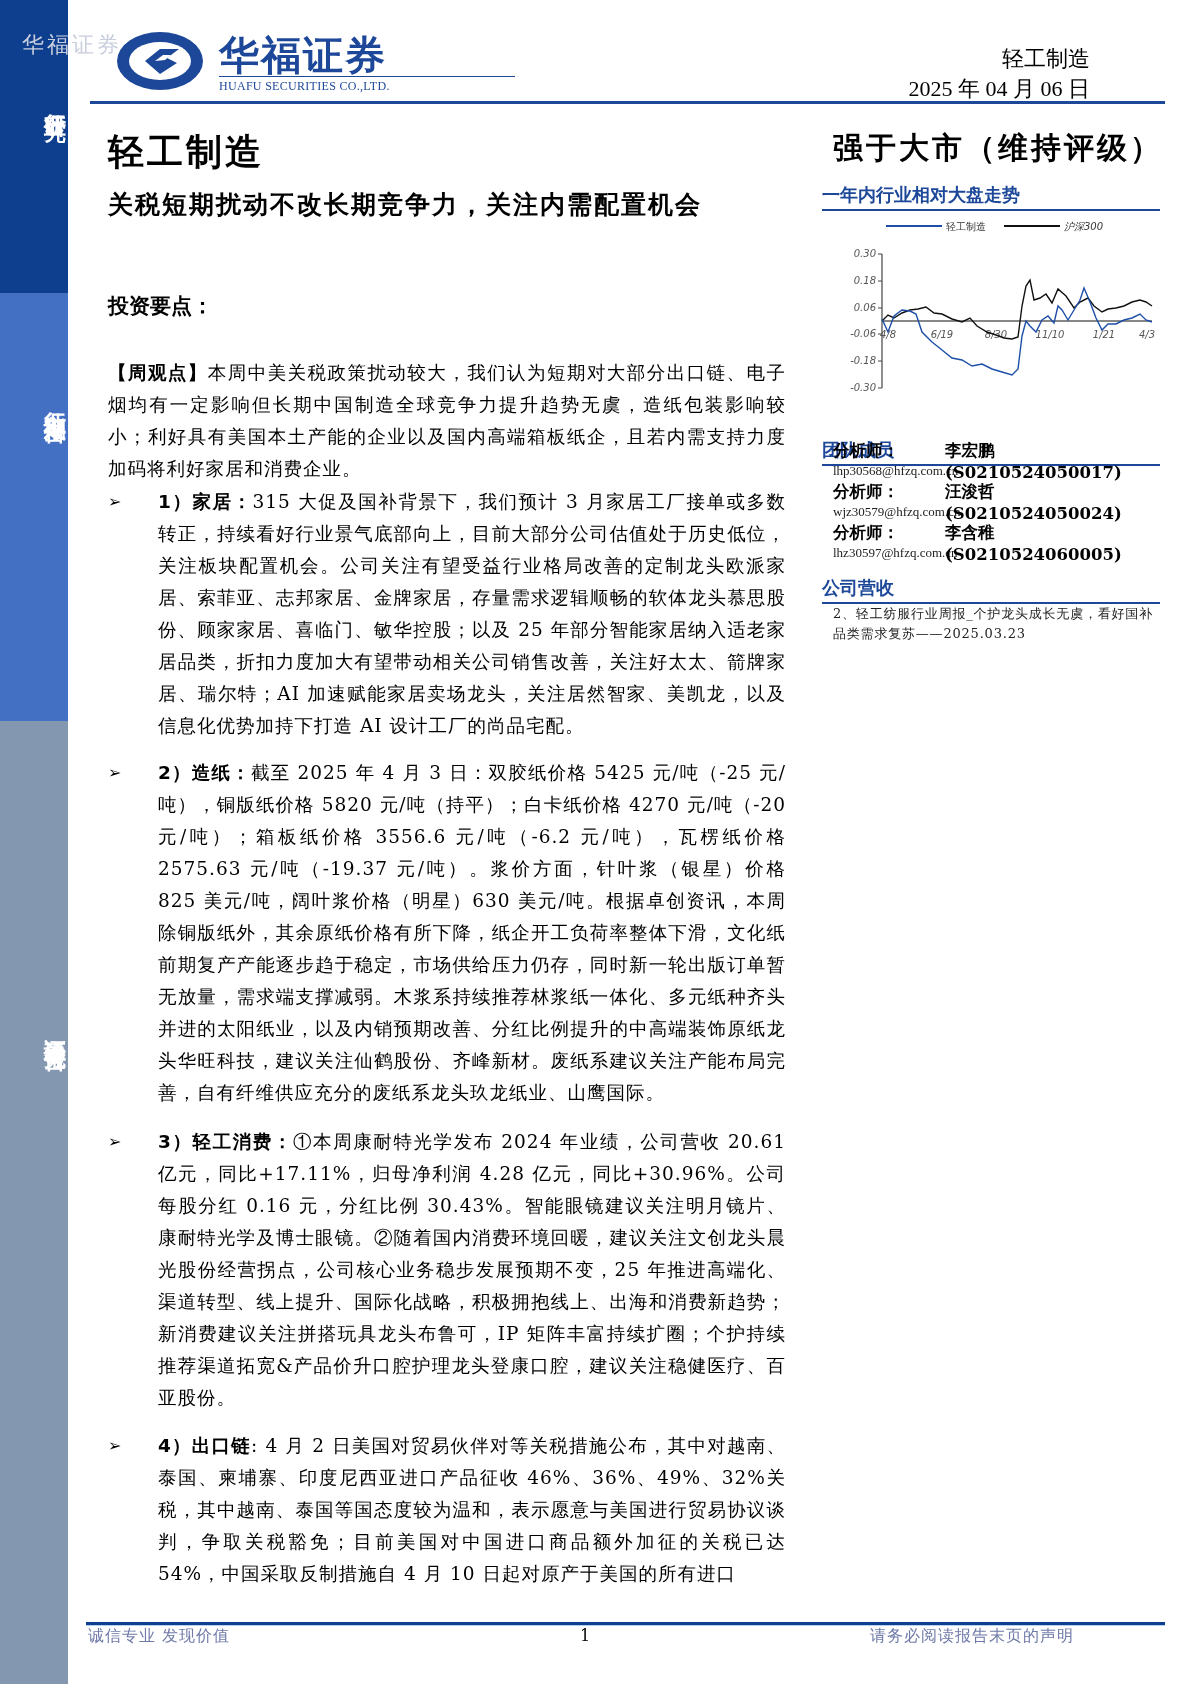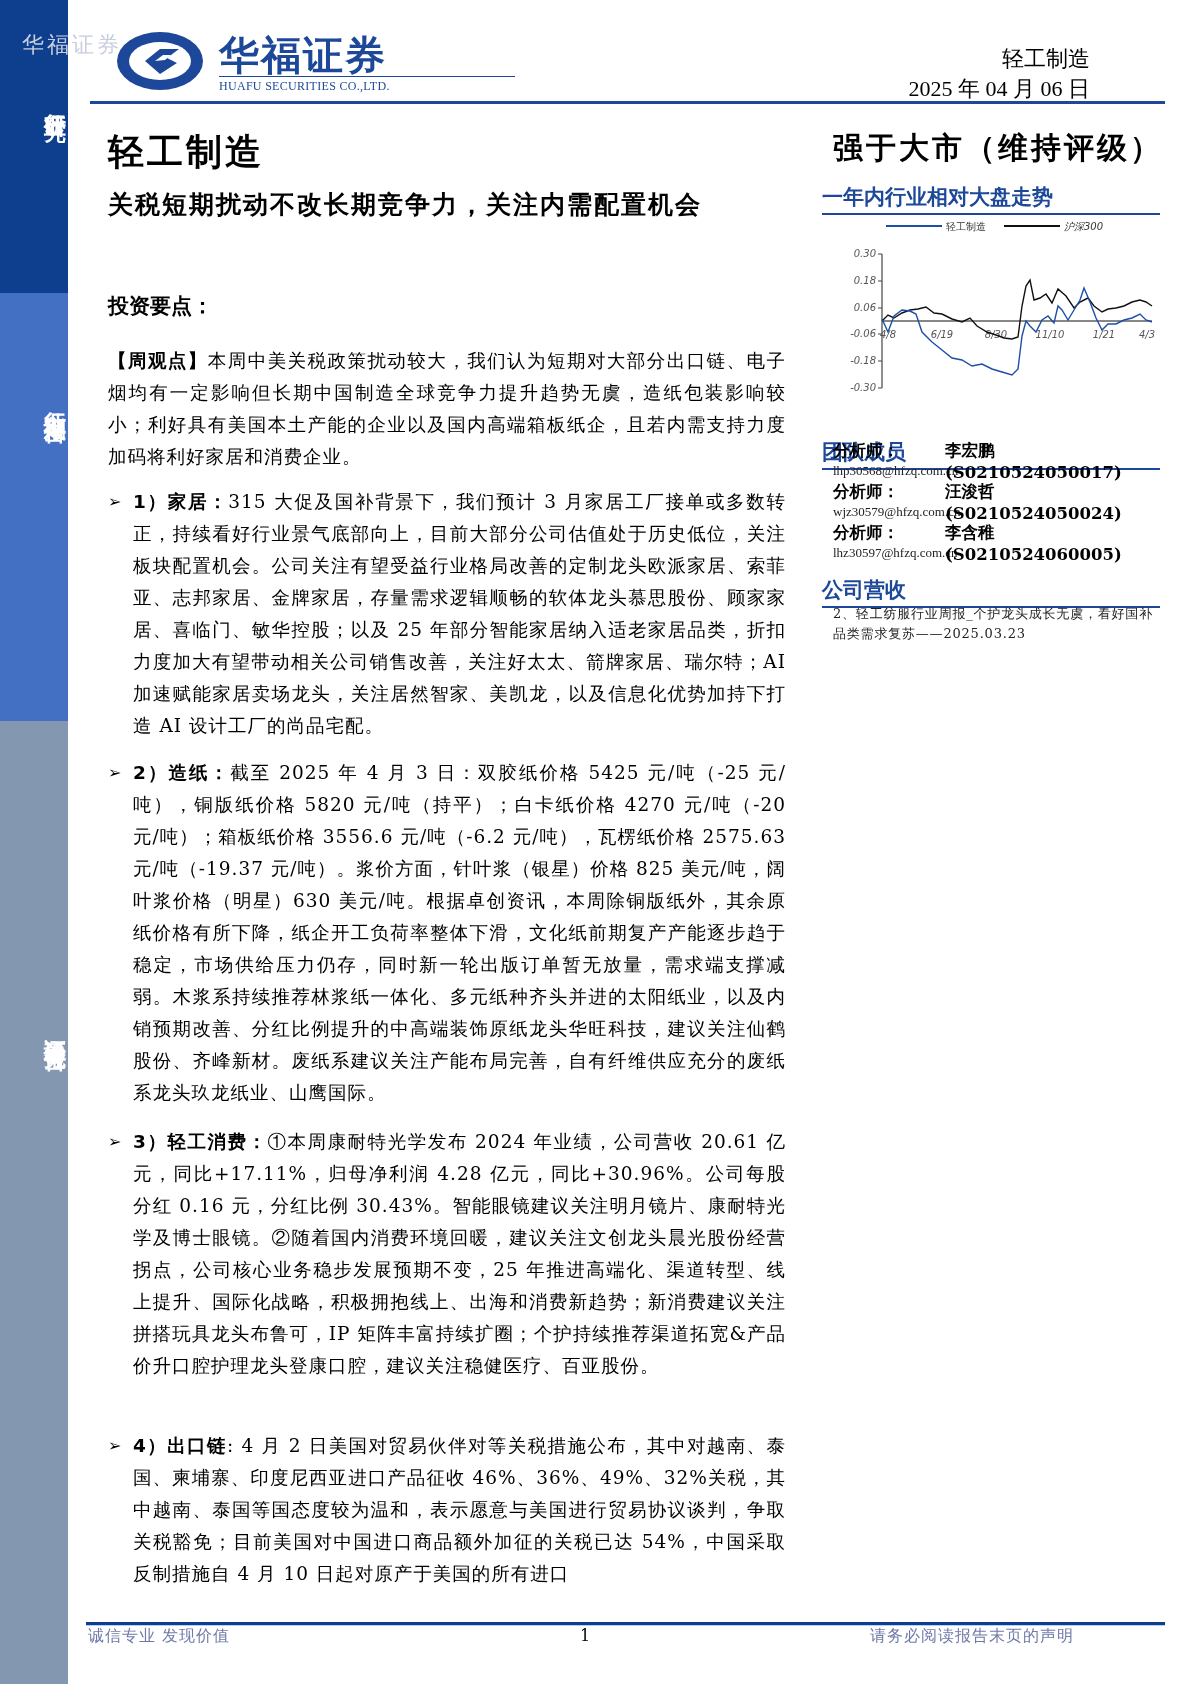--- a/index.html
+++ b/index.html
@@ -19,30 +19,30 @@
 
   .hdr-right { position:absolute; right:101px; text-align:right; font-family:"Liberation Serif","DejaVu Serif",serif; }
   .hdr-industry { top:44px; font-size:22px; }
   .hdr-date { top:74px; font-size:22px; }
   .hdr-rule { position:absolute; left:90px; top:101px; width:1075px; height:3px; background:#1d4899; }
 
   .title-industry { position:absolute; left:108px; top:128px; font-size:36px; font-weight:bold; letter-spacing:3px; }
   .title-main { position:absolute; left:108px; top:182px; width:700px; font-size:25px; font-weight:bold; line-height:45px; letter-spacing:2px; }
   .kp-heading { position:absolute; left:108px; top:292px; font-size:21px; font-weight:bold; }
 
-  .body { position:absolute; left:108px; width:678px; font-size:18.5px; line-height:32px; text-align:justify; letter-spacing:1px; }
+  .body { position:absolute; left:108px; width:678px; font-size:18.5px; line-height:32px; text-align:justify; letter-spacing:1px;margin-top:12px; }
   .para-weekly { top:345px; }
   .bullet-item { position:absolute; left:108px; width:678px; }
   .bullet-arrow { position:absolute; left:0; top:0; font-size:16px; line-height:32px; font-family:"DejaVu Sans",sans-serif; }
-  .bullet-body { margin-left:25px; font-size:18.5px; line-height:32px; text-align:justify; letter-spacing:1px; }
+  .bullet-body { margin-left:50px; font-size:18.5px; line-height:32px; text-align:justify; letter-spacing:1px; }
   .bullet-body b { font-family:"DejaVu Sans","Liberation Sans",sans-serif; }
   .b1 { top:486px; } .b2 { top:757px; } .b3 { top:1126px; } .b4 { top:1430px; }
 
   .rating { position:absolute; left:833px; top:128px; font-size:30px; font-weight:bold; letter-spacing:3px; }
-  .sec-head { position:absolute; left:822px; width:338px; font-size:21px; font-weight:bold; color:#1d4899; border-bottom:2px solid #1d4899; padding-bottom:2px; font-family:"DejaVu Sans",sans-serif; }
+  .sec-head { position:absolute; left:822px; width:338px; font-size:18px; font-weight:bold; color:#1d4899; border-bottom:2px solid #1d4899; padding-bottom:2px; font-family:"DejaVu Sans",sans-serif; }
   .sec-trend { top:183px; }
   .sec-team { top:411px;margin-top:27px; }
   .sec-rel { top:576px; }
 
   .chart { position:absolute; left:822px; top:214px; width:338px; height:180px; }
   .team { position:absolute; left:833px; top:440px; width:330px; }
   .analyst-row { font-size:16.5px; font-weight:bold; height:22px; line-height:22px; position:relative; }
   .analyst-role { position:absolute; left:0; }
   .analyst-name { position:absolute; left:112px; }
   .analyst-email { font-size:13px; height:19px; line-height:18px; color:#222; font-family:"Liberation Serif",serif; }

